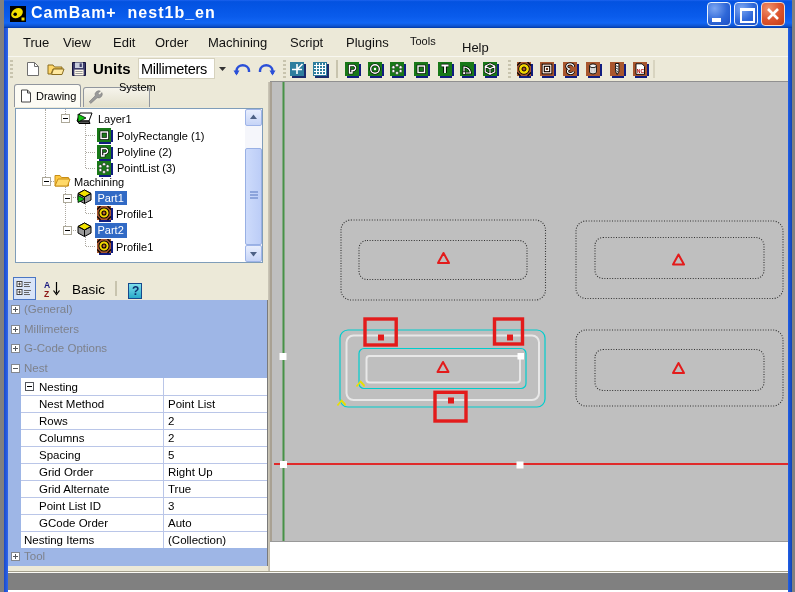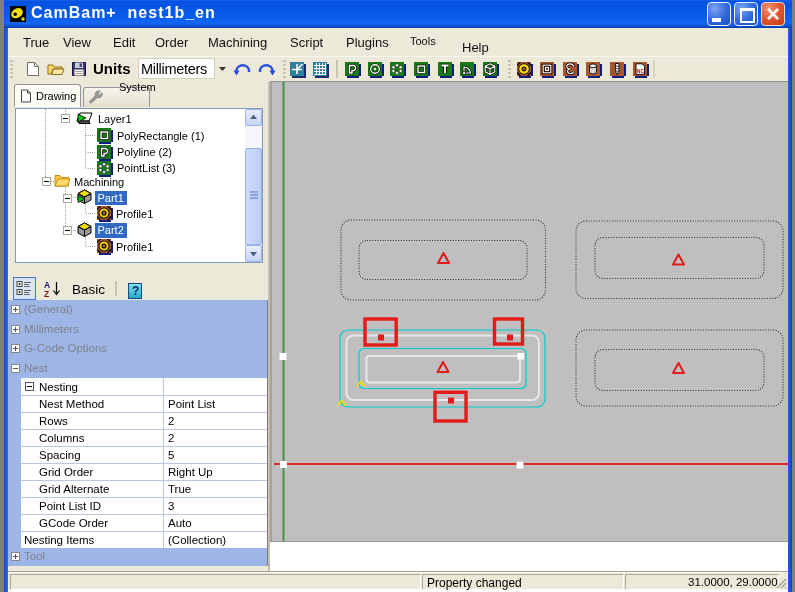--- a/index.html
+++ b/index.html
@@ -503,24 +503,14 @@
         <rect x="9" y="379" width="7" height="7"></rect>
         <rect x="245.5" y="379.5" width="7" height="7"></rect>
         <rect x="246.5" y="271" width="6.5" height="6.5"></rect>
       </g>
     </svg>
   </div>
   <div class="a" style="left:270px;top:541px;width:518px;height:31px;background:#FFFFFF;border-top:1px solid #999;box-sizing:border-box;"></div>
 
   <div class="a" style="left:8px;top:571px;width:780px;height:1px;background:#A39F8C;"></div>
   <div class="a" style="left:8px;top:572px;width:780px;height:1px;background:#FBFAF4;"></div>
-  <div class="a" id="statusbar" style="left:8px;top:573px;width:780px;height:17px;background:#ECE9D8;">
-    <div class="a" style="left:2px;top:1px;width:409px;height:14px;border:1px solid;border-color:#ACA899 #FFF #FFF #ACA899;"></div>
-    <div class="a" style="left:414px;top:1px;width:200px;height:14px;border:1px solid;border-color:#ACA899 #FFF #FFF #ACA899;"></div>
-    <div class="a tx" style="left:419px;top:2.5px;font-size:12px;color:#000;">Property changed</div>
-    <div class="a" style="left:617px;top:1px;width:152px;height:14px;border:1px solid;border-color:#ACA899 #FFF #FFF #ACA899;"></div>
-    <div class="a tx" style="left:680px;top:2.5px;font-size:11.5px;color:#000;">31.0000, 29.0000</div>
-    <svg class="a" style="left:767px;top:4px;" width="12" height="12" viewBox="0 0 12 12">
-      <path d="M11 2 L2 11 M11 6 L6 11 M11 10 L10 11" stroke="#ACA899" stroke-width="1.5"></path>
-    </svg>
-  </div>
   <div class="a" style="left:8px;top:590px;width:780px;height:2px;background:#FFF;"></div>
 </div>
 
 </body></html>

